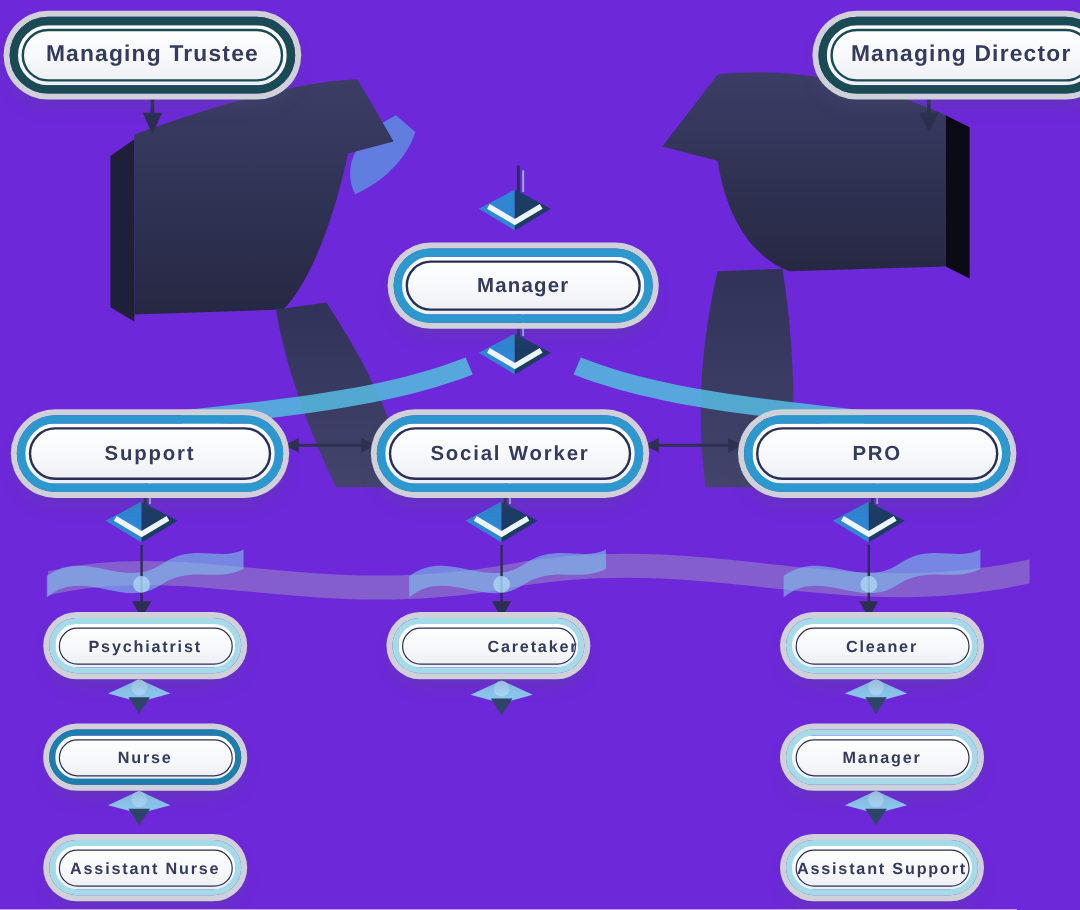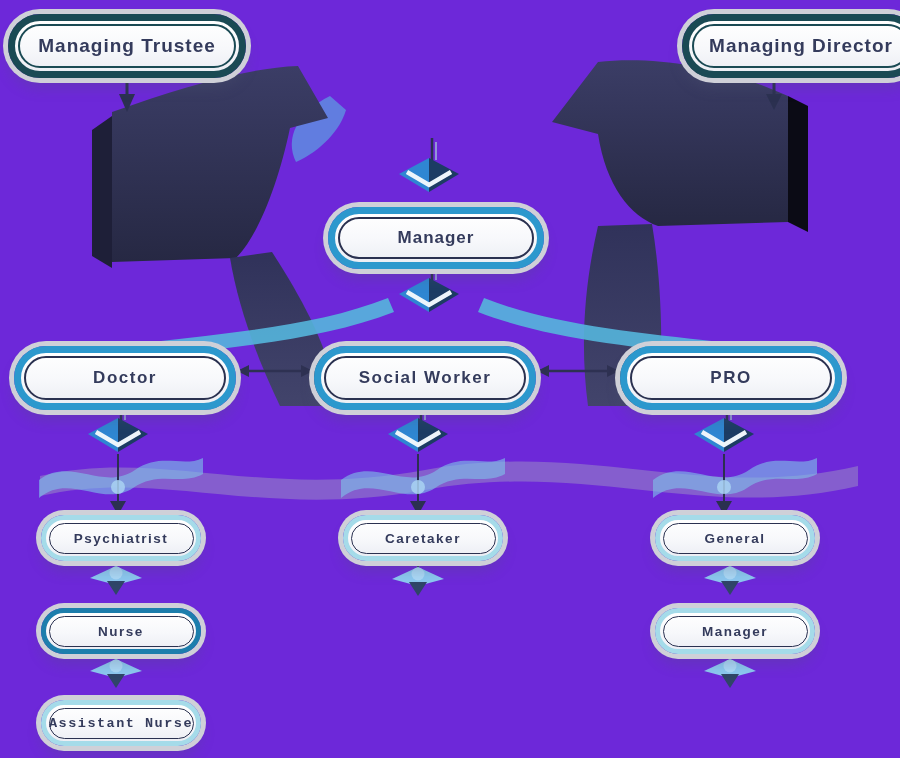--- a/index.html
+++ b/index.html
@@ -33,22 +33,22 @@
   
   #n-mt{left:8px;  top:14px; width:224px;height:50px;}
   #n-md{left:682px; top:14px; width:224px;height:50px;justify-content:center;}
   #n-gm{left:328px; top:88px; width:202px;height:46px;}
   #n-mg{left:328px; top:207px;width:202px;height:48px;}
   #n-dr{left:14px;  top:346px;width:208px;height:50px;}
   #n-sw{left:314px; top:346px;width:208px;height:50px;}
   #n-pr{left:620px; top:346px;width:208px;height:50px;}
   #n-ps{left:41px;  top:515px;width:150px;height:36px;}
   #n-nu{left:41px;  top:608px;width:150px;height:36px;}
-  #n-an{left:41px;  top:700px;width:150px;height:36px;font-family:Liberation Mono, monospace;}
-  #n-ct{left:343px; top:515px;width:150px;height:36px;}
+  #n-an{left:41px;  top:700px;width:150px;height:36px;}
+  #n-ct{left:327px; top:515px;width:150px;height:36px;justify-content:flex-end;}
   #n-ck{left:343px; top:609px;width:150px;height:36px;}
   #n-cl{left:655px; top:515px;width:150px;height:36px;}
   #n-se{left:655px; top:608px;width:150px;height:36px;}
   #n-as{left:655px; top:700px;width:150px;height:36px;}
 </style>
 </head>
 <body>
 
 <div class="canvas">
 
@@ -170,21 +170,21 @@
   </div>
   <div class="node lv1" id="n-md">
     <span>Managing Director</span>
   </div>
 
   <div class="node lv2" id="n-mg">
     <span>Manager</span>
   </div>
 
   <div class="node lv3" id="n-dr">
-    <span>Doctor</span>
+    <span>Support</span>
   </div>
   <div class="node lv3" id="n-sw">
     <span>Social Worker</span>
   </div>
   <div class="node lv3" id="n-pr">
     <span>PRO</span>
   </div>
 
   <div class="node lv4" id="n-ps">
     <span>Psychiatrist</span>
@@ -194,19 +194,22 @@
   </div>
   <div class="node lv4" id="n-an">
     <span>Assistant Nurse</span>
   </div>
 
   <div class="node lv4" id="n-ct">
     <span>Caretaker</span>
   </div>
 
   <div class="node lv4" id="n-cl">
-    <span>General</span>
+    <span>Cleaner</span>
   </div>
   <div class="node lv4" id="n-se">
     <span>Manager</span>
   </div>
+  <div class="node lv4" id="n-as">
+    <span>Assistant Support</span>
+  </div>
 
 </div>
 
 </body></html>

